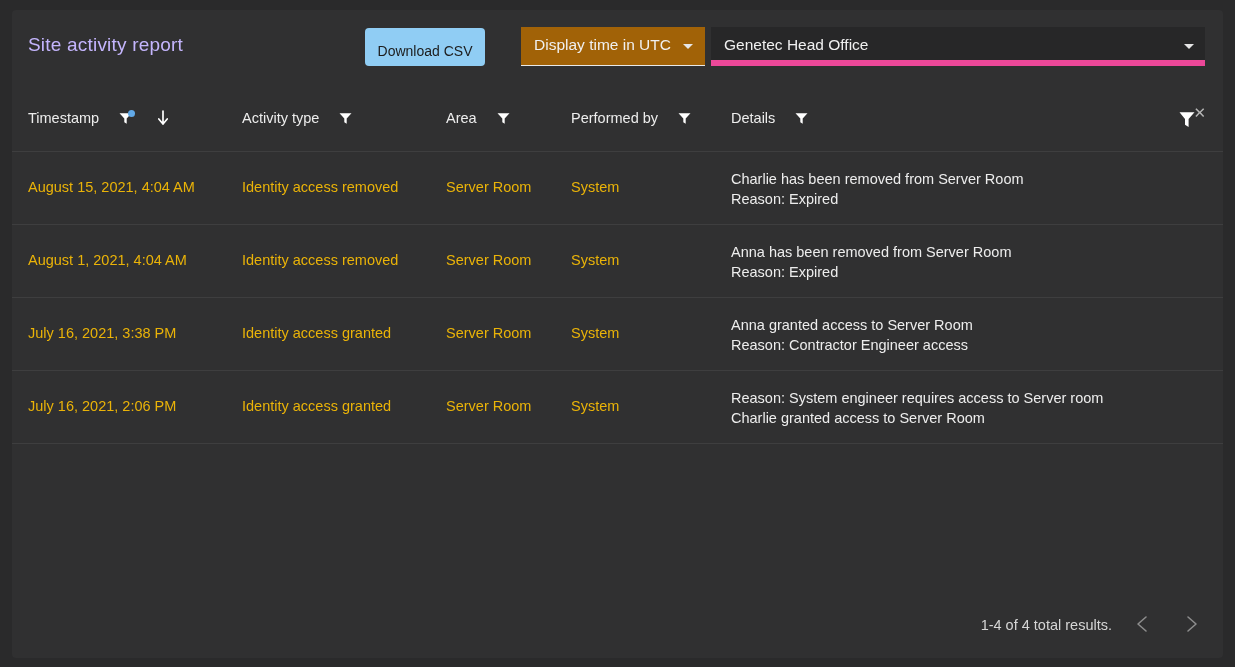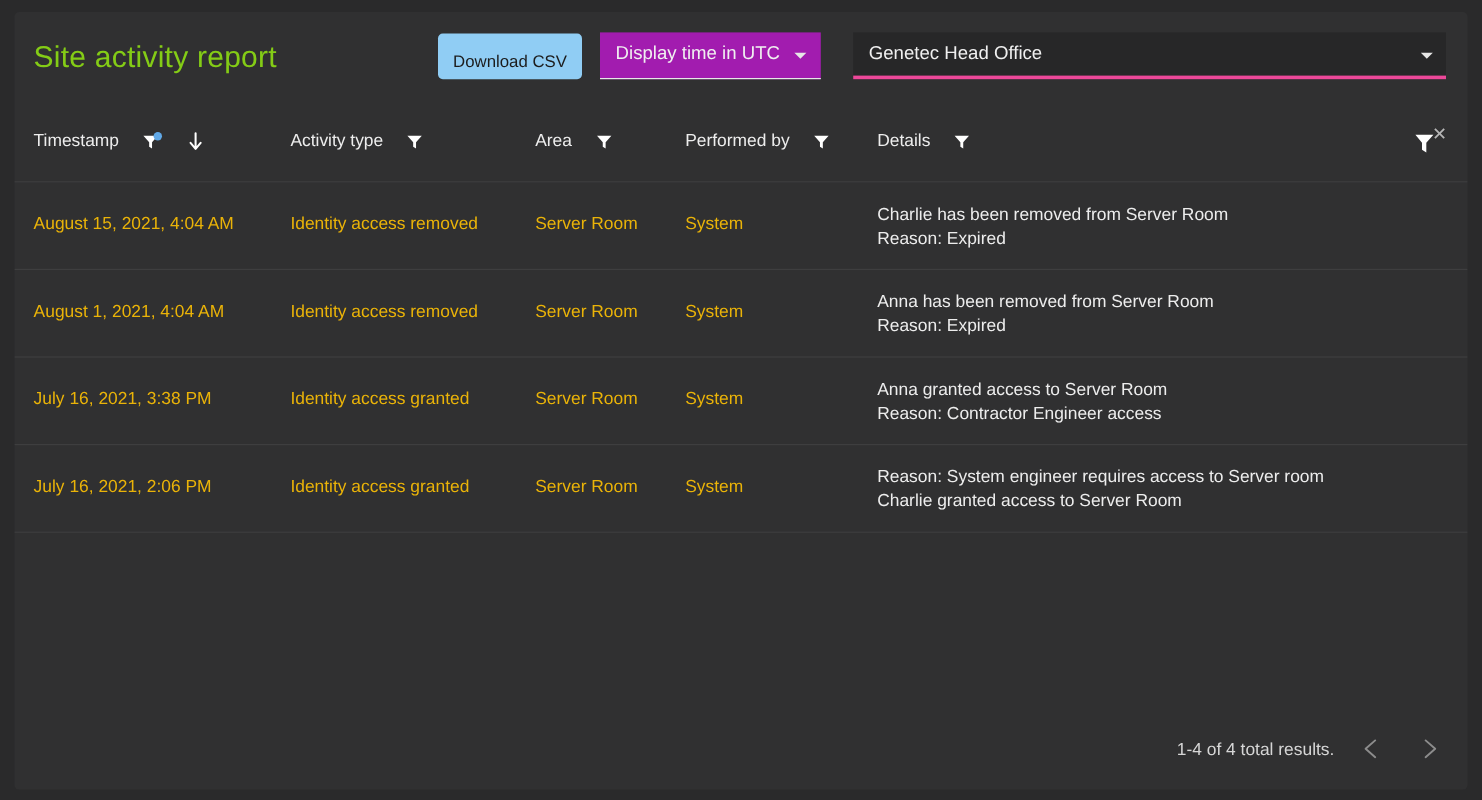--- a/index.html
+++ b/index.html
@@ -33,22 +33,22 @@
   
   .panel-header {
     position: relative;
     height: 80px;
   }
 
   .page-title {
     position: absolute;
     left: 16px;
     top: 24px;
-    font-size: 25px;
-    color: #84cc16;
+    font-size: 19px;
+    color: #c4b5fd;
     letter-spacing: .2px;
     white-space: nowrap;
   }
 
   .download-csv-button {
     position: absolute;
     left: 353px;
     top: 18px;
     width: 120px;
     height: 38px;
@@ -59,25 +59,25 @@
     font-family: "Liberation Sans", sans-serif;
     font-size: 14px;
     cursor: pointer;
     line-height: 38px;
     text-align: center;
     padding: 4px;
   }
 
   .utc-dropdown {
     position: absolute;
-    left: 488px;
+    left: 509px;
     top: 17px;
     width: 184px;
     height: 39px;
-    background: #a21caf;
+    background: #a16207;
     border-bottom: 1px solid #e8e8e8;
     cursor: pointer;
   }
   .utc-dropdown .dd-label {
     position: absolute;
     left: 13px;
     top: 9px;
     font-size: 15.5px;
     color: #f0f0f0;
     white-space: nowrap;
@@ -88,21 +88,21 @@
     top: 17px;
   }
 
   .site-dropdown {
     position: absolute;
     left: 699px;
     top: 17px;
     width: 494px;
     height: 39px;
     background: #272728;
-    border-bottom: 3px solid #ec4899;
+    border-bottom: 6px solid #ec4899;
     cursor: pointer;
   }
   .site-dropdown .dd-label {
     position: absolute;
     left: 13px;
     top: 9px;
     font-size: 15.5px;
     color: #f0f0f0;
     white-space: nowrap;
   }

